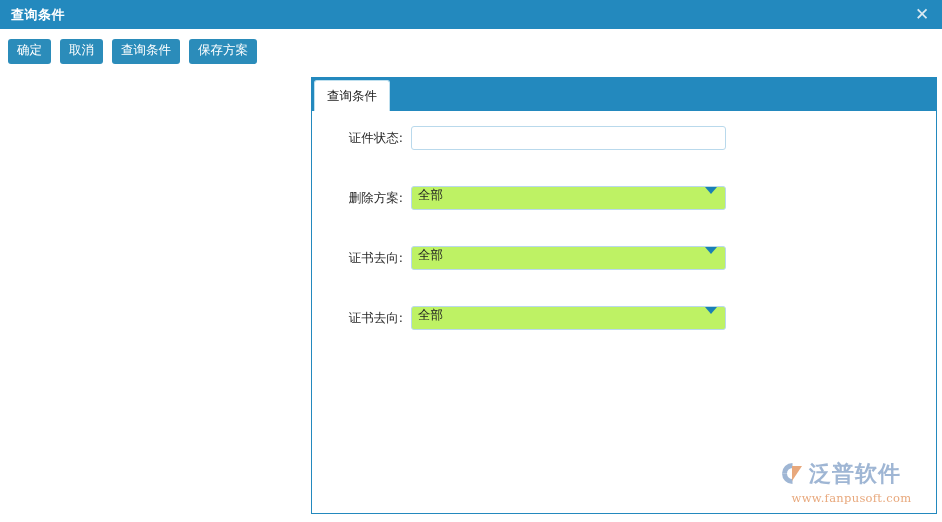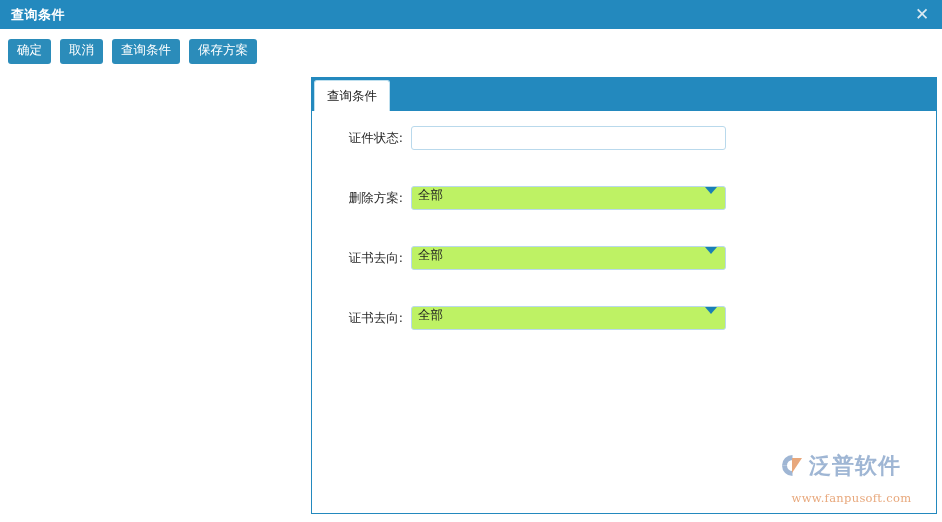--- a/index.html
+++ b/index.html
@@ -244,21 +244,21 @@
     letter-spacing: 1px;
     line-height: 1;
     font-family: "DejaVu Sans", sans-serif;
   }
   .wm-url {
     font-size: 11.5px;
     color: #e8a87c;
     letter-spacing: 0.3px;
     text-align: center;
     font-family: "DejaVu Serif", serif;
-    margin-top: 12px;
+    margin-top: 4px;
   }
 </style>
 </head>
 <body>
 
 <div id="app">
 
   <div class="titlebar">
     <span class="titlebar-text">查询条件</span>
     <span class="titlebar-close">✕</span>

